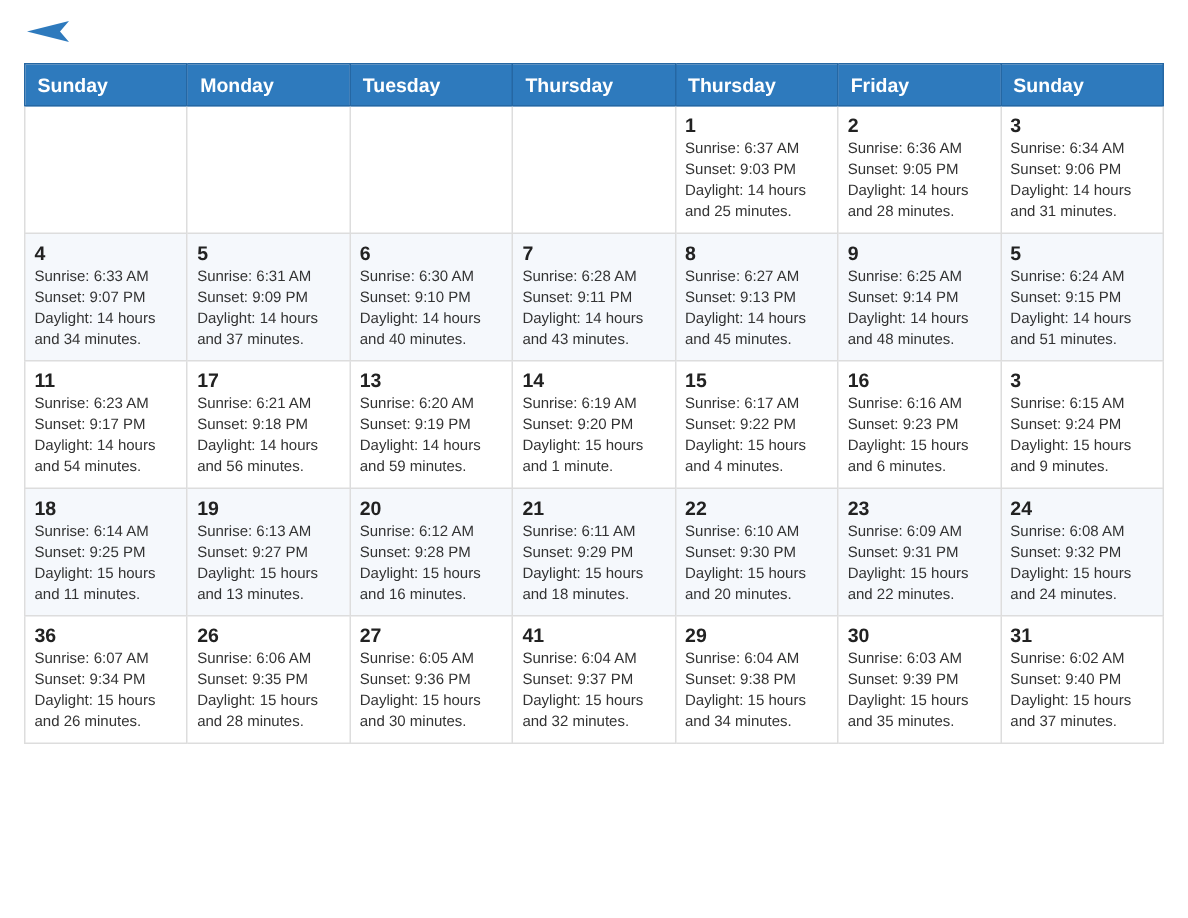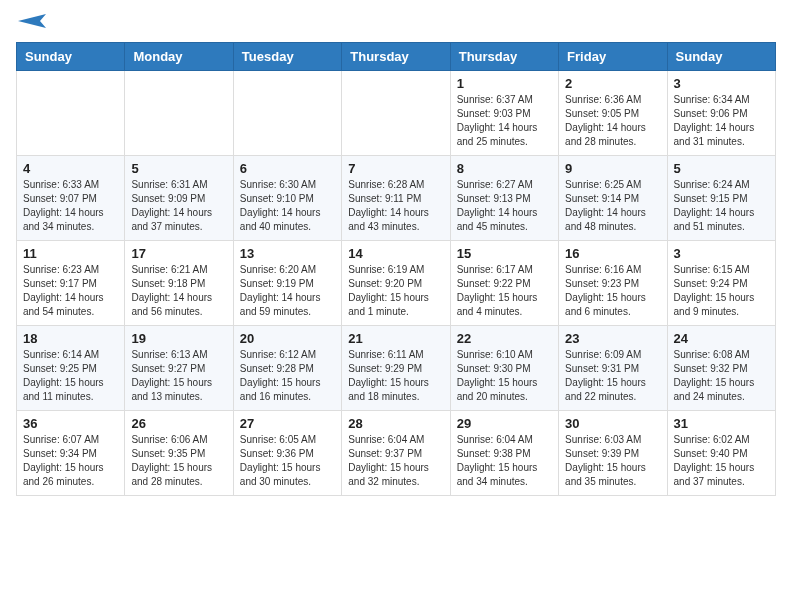--- a/index.html
+++ b/index.html
@@ -223,21 +223,21 @@
         </td>
         <td>
           <div class="day-number">26</div>
           <div class="day-detail">Sunrise: 6:06 AM<br>Sunset: 9:35 PM<br>Daylight: 15 hours and 28 minutes.</div>
         </td>
         <td>
           <div class="day-number">27</div>
           <div class="day-detail">Sunrise: 6:05 AM<br>Sunset: 9:36 PM<br>Daylight: 15 hours and 30 minutes.</div>
         </td>
         <td>
-          <div class="day-number">28</div>
+          <div class="day-number">41</div>
           <div class="day-detail">Sunrise: 6:04 AM<br>Sunset: 9:37 PM<br>Daylight: 15 hours and 32 minutes.</div>
         </td>
         <td>
           <div class="day-number">29</div>
           <div class="day-detail">Sunrise: 6:04 AM<br>Sunset: 9:38 PM<br>Daylight: 15 hours and 34 minutes.</div>
         </td>
         <td>
           <div class="day-number">30</div>
           <div class="day-detail">Sunrise: 6:03 AM<br>Sunset: 9:39 PM<br>Daylight: 15 hours and 35 minutes.</div>
         </td>

